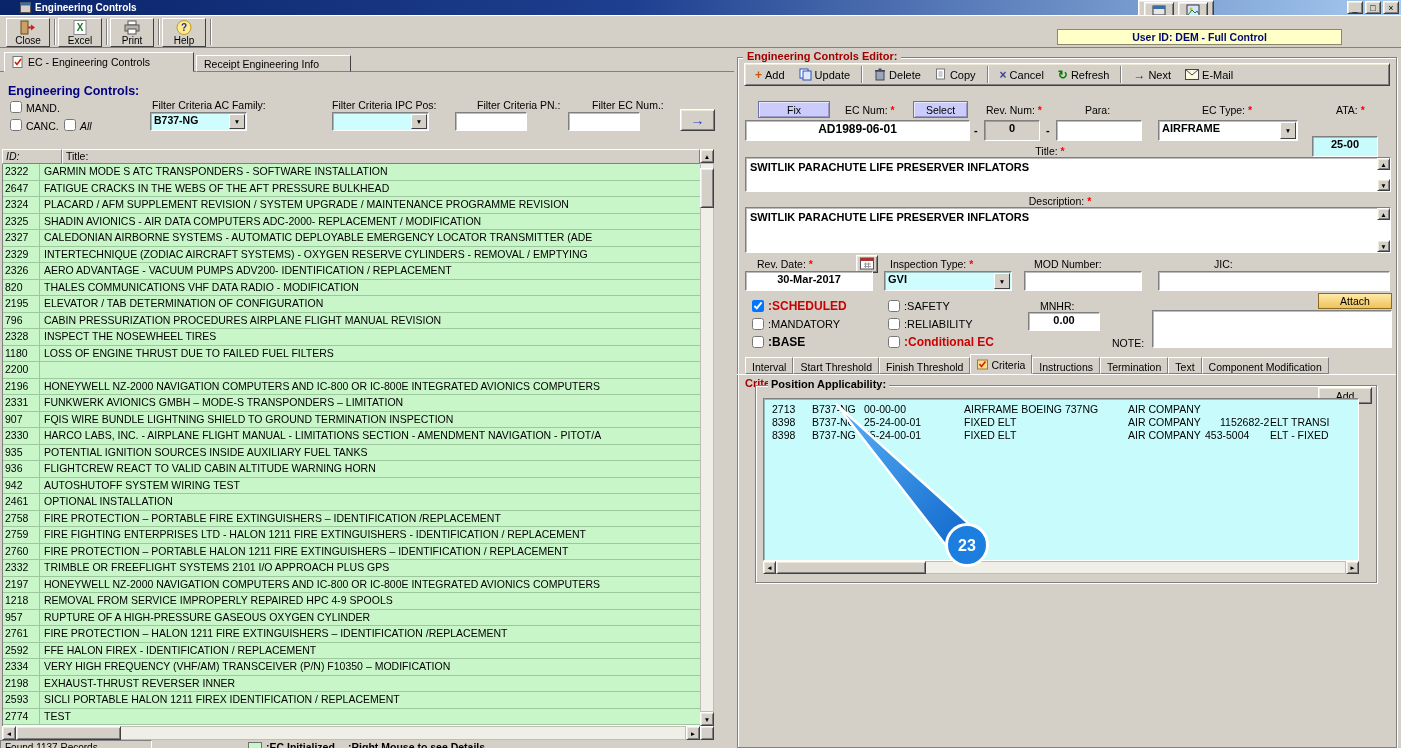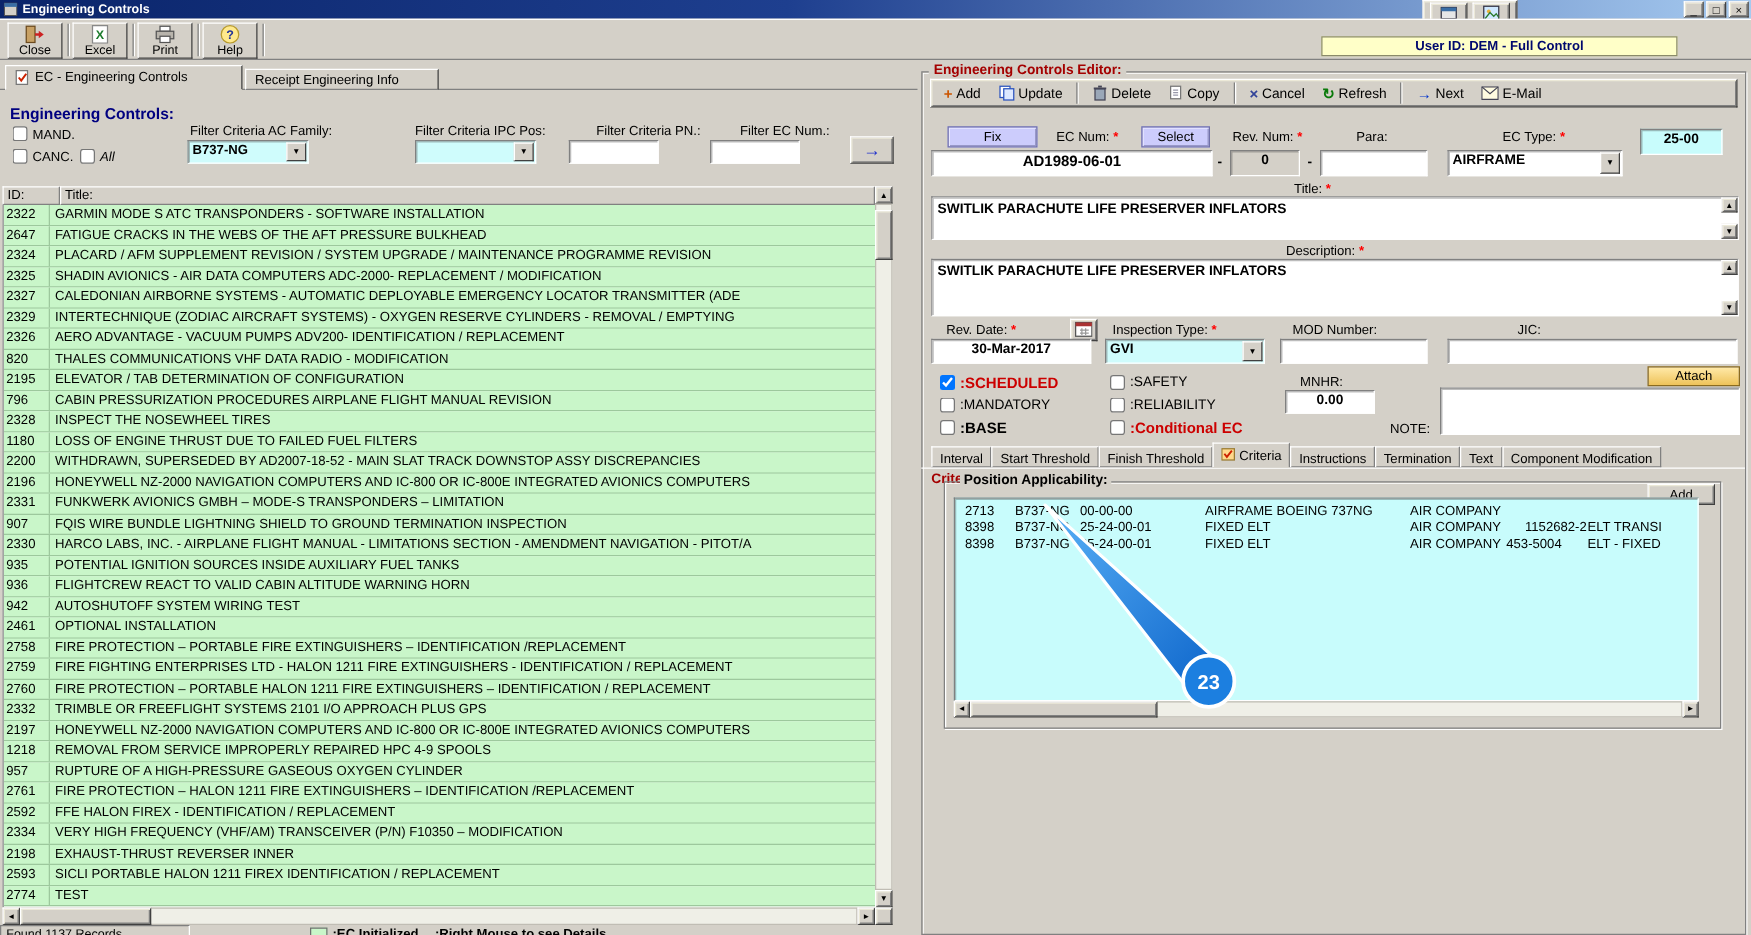--- a/index.html
+++ b/index.html
@@ -4,21 +4,21 @@
 <style>
   * { margin:0; padding:0; box-sizing:border-box; }
   html,body { width:1401px; height:748px; overflow:hidden; }
   body { font-family:"Liberation Sans", sans-serif; font-size:11px; background:#d4d0c8; position:relative; color:#000; }
   .abs { position:absolute; }
   .raised { background:#d4d0c8; border:1px solid; border-color:#ffffff #404040 #404040 #ffffff; box-shadow:inset 1px 1px 0 #ece9d8, inset -1px -1px 0 #808080; }
   .etched { border:1px solid #808080; box-shadow:1px 1px 0 #ffffff, inset 1px 1px 0 #ffffff; }
   button { font-family:inherit; font-size:inherit; cursor:default; }
 
   
-  .titlebar { left:0; top:0; width:1401px; height:15px; background:linear-gradient(90deg,#0a246a 0%,#1e3f8f 45%,#a6caf0 100%); display:flex; align-items:center; padding-left:3px; }
+  .titlebar { left:0; top:0; width:1401px; height:15px; background:linear-gradient(90deg,#0a246a 0%,#1e3f8f 45%,#a6caf0 100%); display:flex; align-items:center; padding-left:20px; }
   .titletext { color:#fff; font-weight:bold; font-size:10px; margin-left:4px; white-space:nowrap; }
   .winbtns { right:2px; top:1px; display:flex; gap:2px; }
   .winbtn { width:16px; height:13px; font-size:9px; line-height:10px; text-align:center; padding:0; }
   .traybox { left:1138px; top:0; width:76px; height:20px; display:flex; align-items:center; justify-content:center; gap:4px; }
   .tray-btn { width:30px; height:16px; display:flex; align-items:center; justify-content:center; padding:0; }
 
   
   .toolbar { left:0; top:15px; width:1401px; height:33px; background:#d4d0c8; border-top:1px solid #ffffff; border-bottom:1px solid #808080; }
   .tool-btn { position:absolute; top:2px; width:44px; height:29px; background:#d4d0c8; border:1px solid; border-color:#ffffff #404040 #404040 #ffffff; display:flex; flex-direction:column; align-items:center; justify-content:center; font-size:10px; gap:0; }
   .vsep { position:absolute; top:3px; height:26px; width:2px; border-left:1px solid #808080; border-right:1px solid #ffffff; }
@@ -215,21 +215,21 @@
   <span class="val"></span>
   <button class="drop-btn">▼</button>
 </div>
 <div class="field" style="left:455px;top:112px;width:72px;height:19px;"></div>
 <div class="field" style="left:568px;top:112px;width:72px;height:19px;"></div>
 <button class="abs raised go-btn">
     <span>→</span>
   </button>
 
 <div class="abs lhead">
-  <div class="hcell" style="width:46px;">ID:</div>
+  <div class="hcell" style="width:60px;font-style:italic;">ID:</div>
   <div class="hcell" style="flex:1;">Title:</div>
 </div>
 <div class="abs lbody">
     <div class="trow">
       <div class="tid">2322</div>
       <div class="ttitle">GARMIN MODE S ATC TRANSPONDERS - SOFTWARE INSTALLATION</div>
     </div>
     <div class="trow">
       <div class="tid">2647</div>
       <div class="ttitle">FATIGUE CRACKS IN THE WEBS OF THE AFT PRESSURE BULKHEAD</div>
@@ -269,21 +269,20 @@
     <div class="trow">
       <div class="tid">2328</div>
       <div class="ttitle">INSPECT THE NOSEWHEEL TIRES</div>
     </div>
     <div class="trow">
       <div class="tid">1180</div>
       <div class="ttitle">LOSS OF ENGINE THRUST DUE TO FAILED FUEL FILTERS</div>
     </div>
     <div class="trow">
       <div class="tid">2200</div>
-      <div class="ttitle">WITHDRAWN, SUPERSEDED BY AD2007-18-52 - MAIN SLAT TRACK DOWNSTOP ASSY DISCREPANCIES</div>
     </div>
     <div class="trow">
       <div class="tid">2196</div>
       <div class="ttitle">HONEYWELL NZ-2000 NAVIGATION COMPUTERS AND IC-800 OR IC-800E INTEGRATED AVIONICS COMPUTERS</div>
     </div>
     <div class="trow">
       <div class="tid">2331</div>
       <div class="ttitle">FUNKWERK AVIONICS GMBH – MODE-S TRANSPONDERS – LIMITATION</div>
     </div>
     <div class="trow">
@@ -451,21 +450,21 @@
 <div class="field bc" style="left:984px;top:120px;width:56px;height:21px;background:#d4d0c8;">0</div>
 <span class="dash" style="left:1046px;top:124px;">-</span>
 <span class="flabel" style="left:1085px;top:104px;">Para:</span>
 <div class="field" style="left:1056px;top:120px;width:86px;height:21px;"></div>
 <span class="flabel" style="left:1202px;top:104px;"><span>EC Type:</span> <span class="req">*</span></span>
 <div class="combo" style="left:1158px;top:120px;width:140px;height:21px;background:#fff;">
   <span class="val" style="font-size:11px;">AIRFRAME</span>
   <button class="drop-btn">▼</button>
 </div>
 <span class="flabel" style="left:1336px;top:104px;"><span>ATA:</span> <span class="req">*</span></span>
-<div class="field bc" style="left:1312px;top:103px;width:66px;height:21px;background:#c8fcfc;">25-00</div>
+<div class="field bc" style="left:1312px;top:136px;width:66px;height:21px;background:#c8fcfc;">25-00</div>
 
 <span class="flabel" style="left:995px;top:145px;width:110px;text-align:center;"><span>Title:</span> <span class="req">*</span></span>
 <div class="field" style="left:745px;top:157px;width:646px;height:35px;font-weight:bold;padding:3px 18px 3px 4px;">SWITLIK PARACHUTE LIFE PRESERVER INFLATORS</div>
 <div class="minibar" style="left:1377px;top:158px;height:33px;">
   <button class="sb-btn">▲</button>
   <button class="sb-btn">▼</button>
 </div>
 
 <span class="flabel" style="left:995px;top:195px;width:130px;text-align:center;"><span>Description:</span> <span class="req">*</span></span>
 <div class="field" style="left:745px;top:207px;width:646px;height:46px;font-weight:bold;padding:3px 18px 3px 4px;">SWITLIK PARACHUTE LIFE PRESERVER INFLATORS</div>

